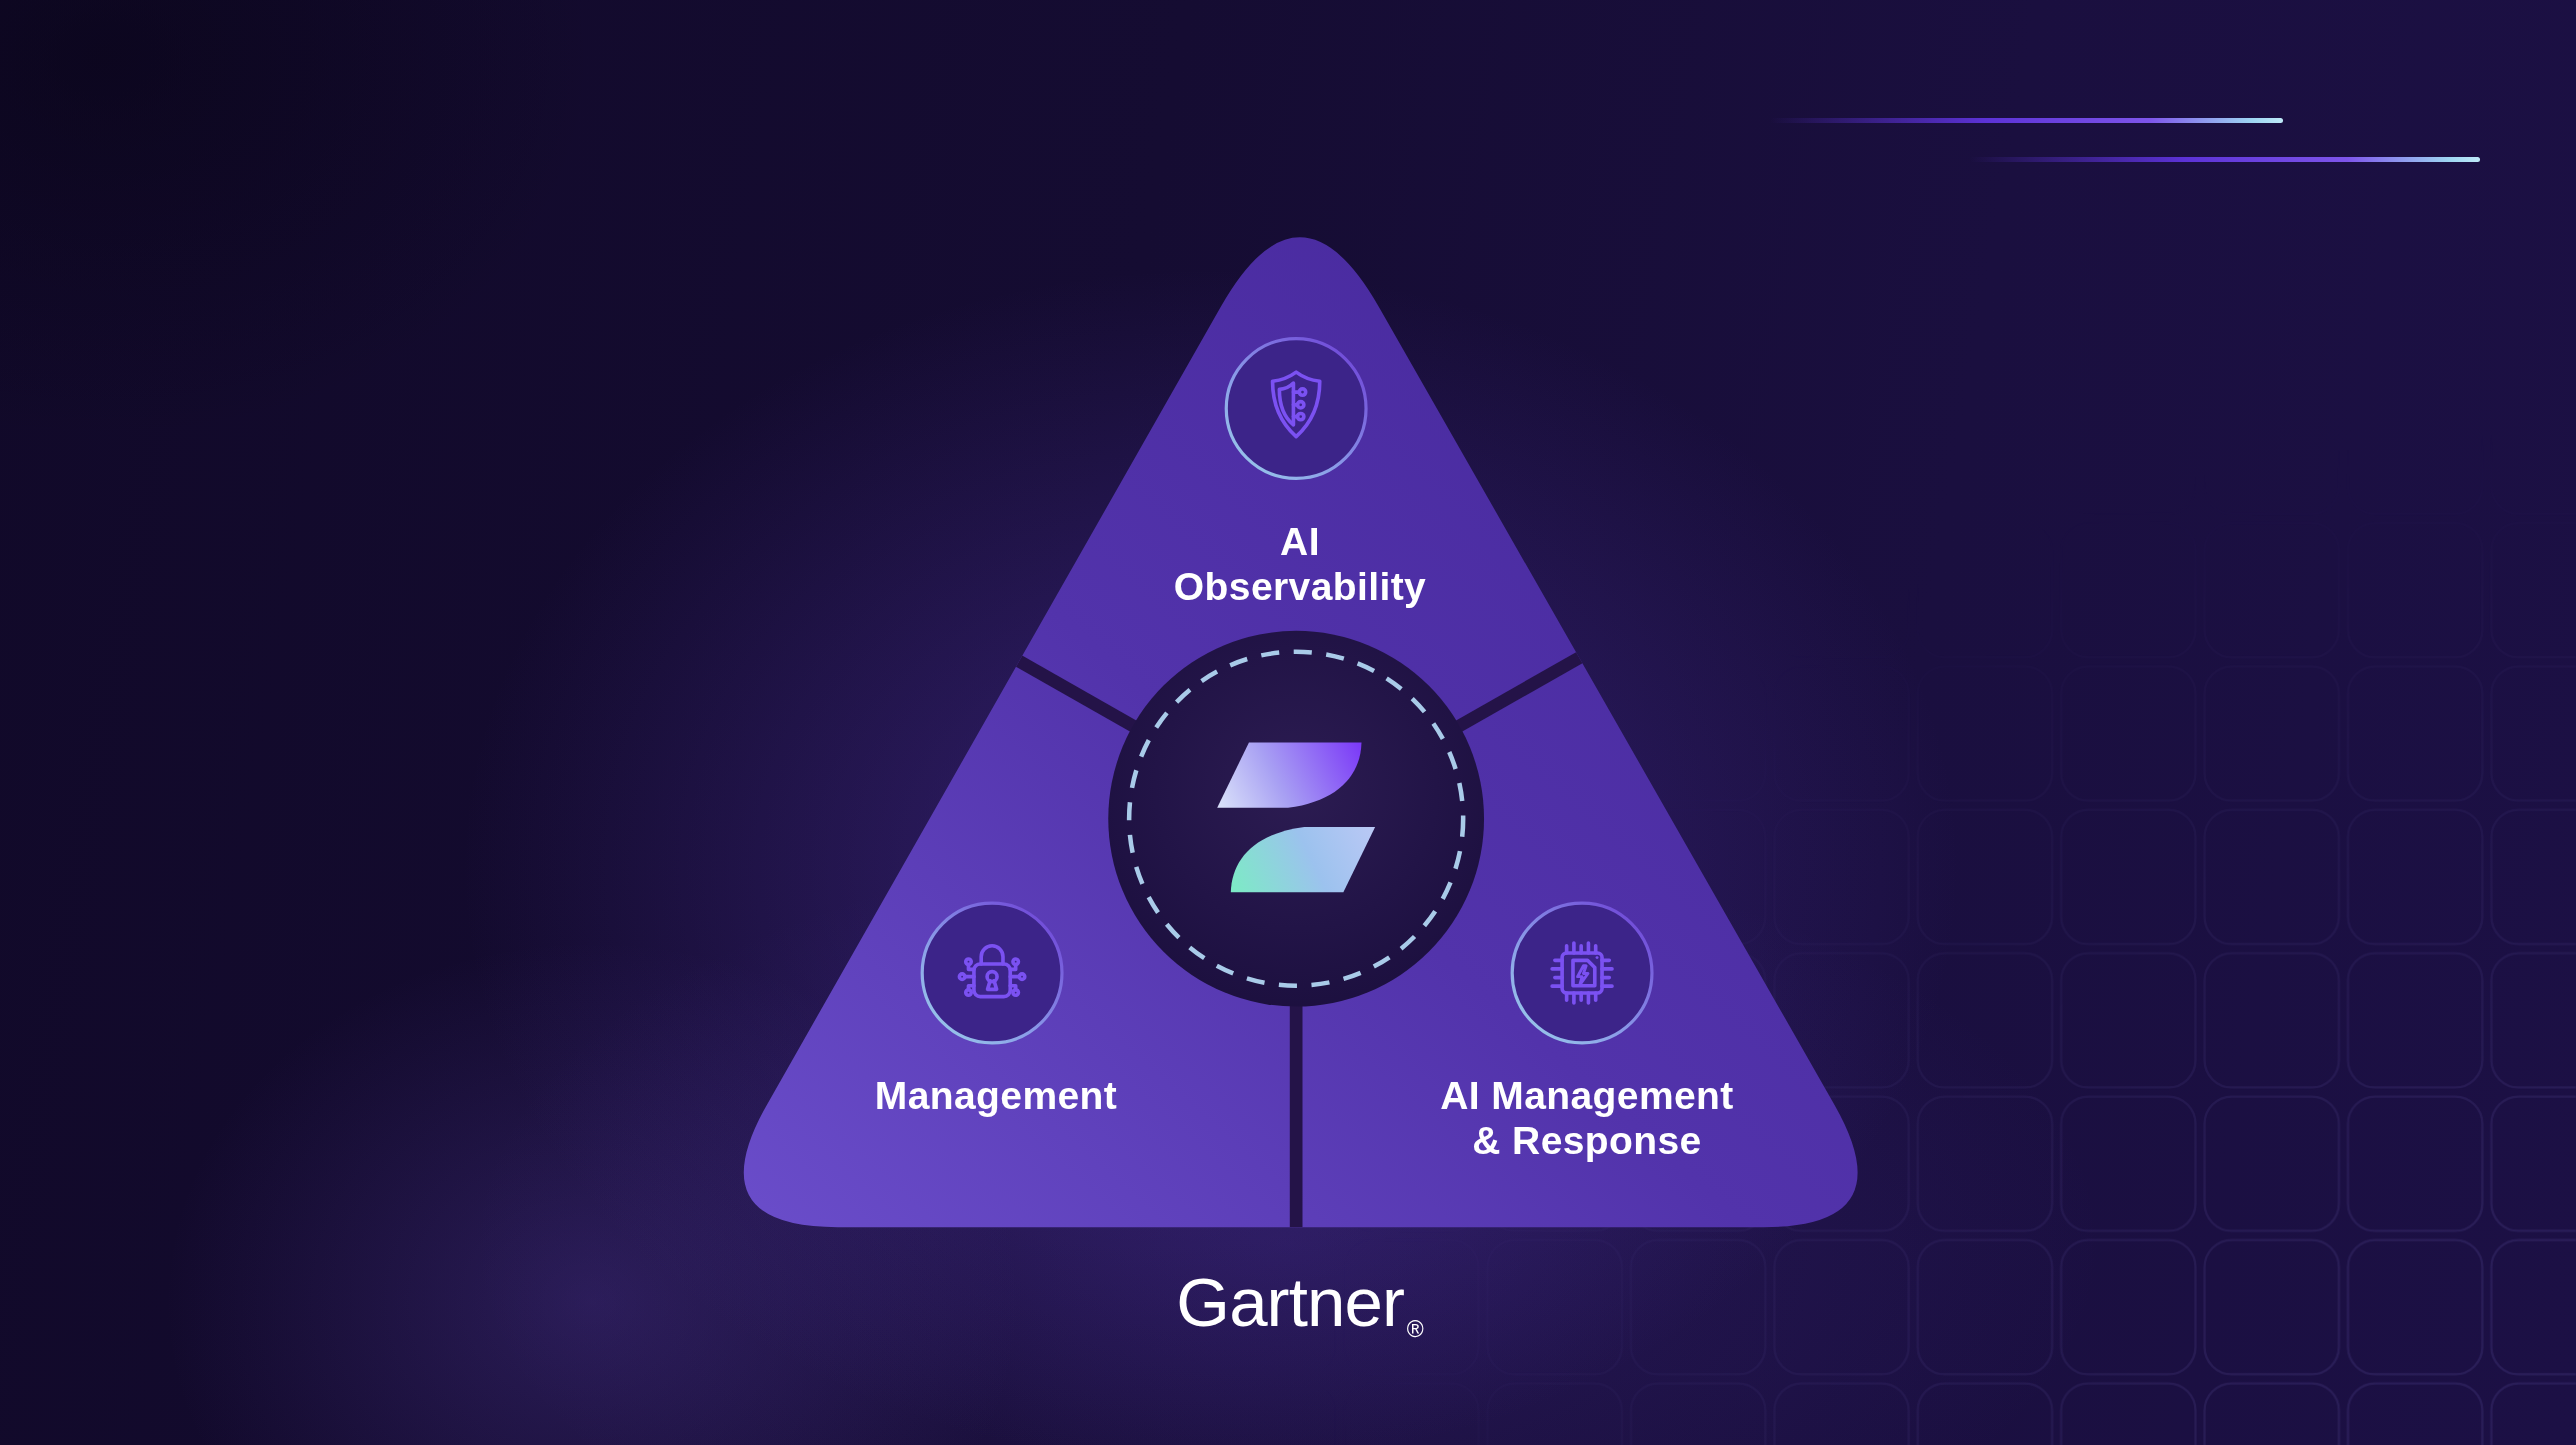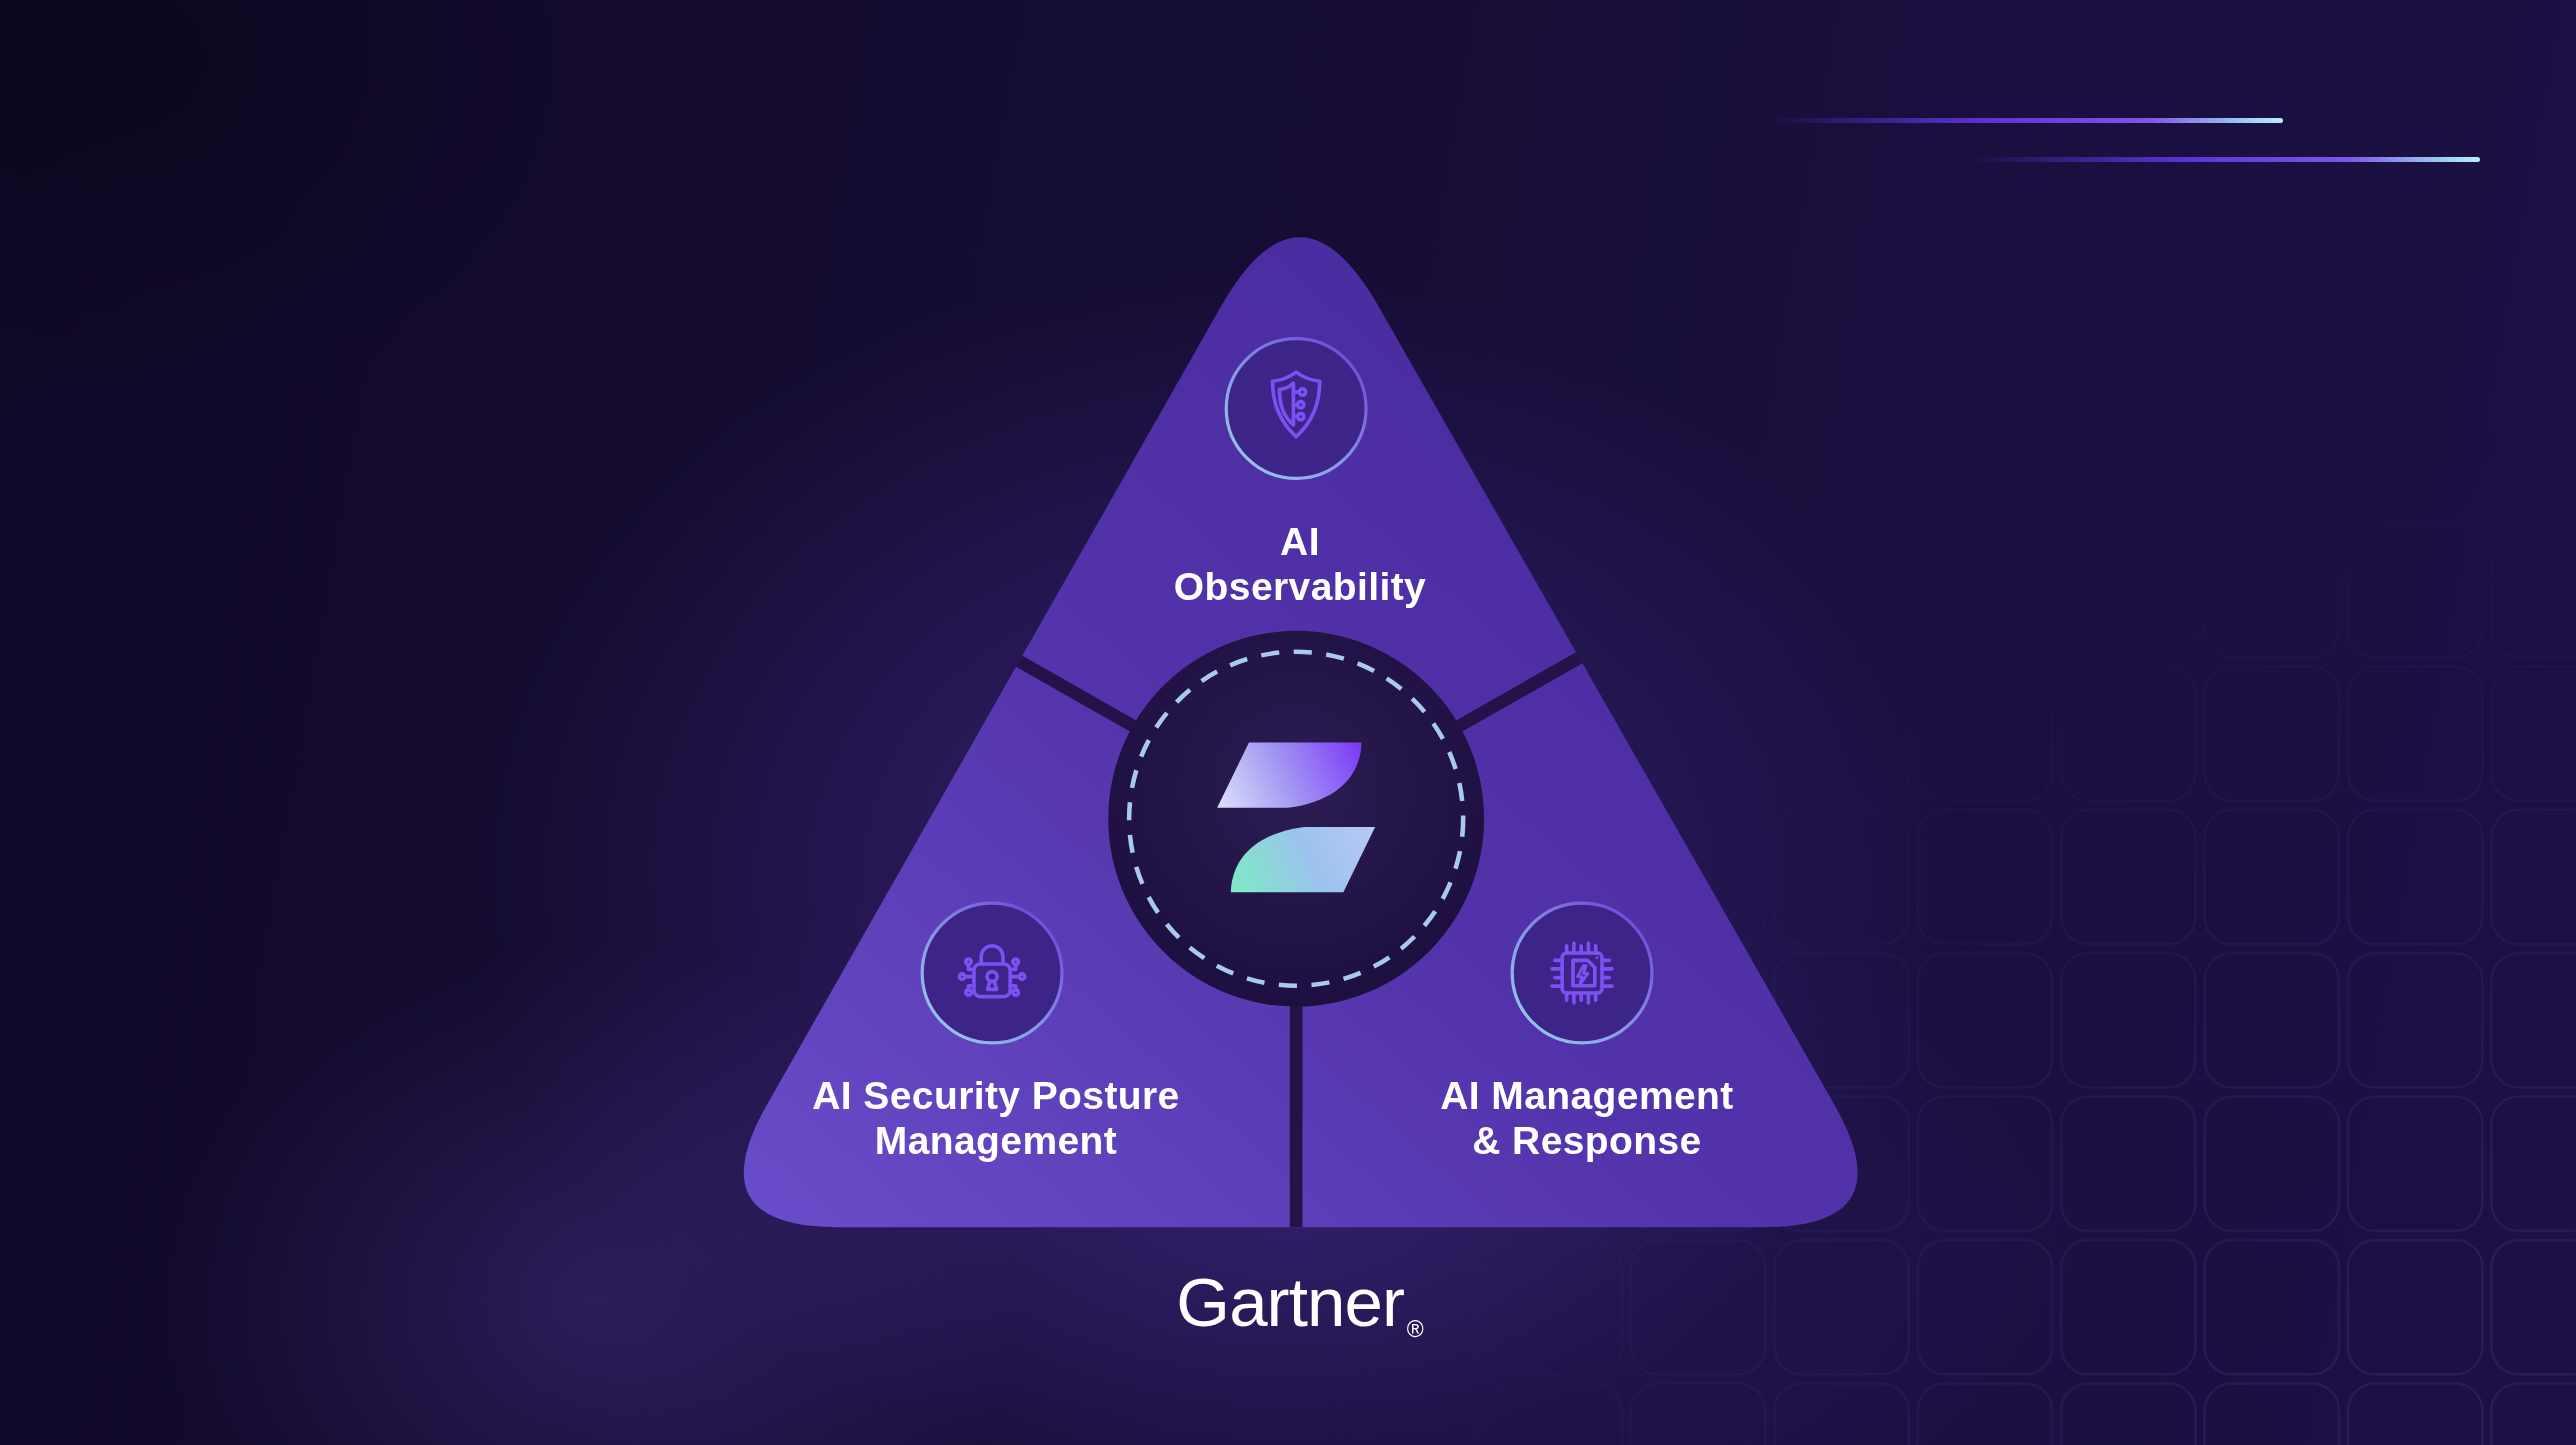--- a/index.html
+++ b/index.html
@@ -155,21 +155,20 @@
       <circle cx="64.5" cy="31" r="1.6" fill="#7b51f2" stroke="none"></circle>
     </g>
   </g>
 </svg>
 
 <div class="label label-observability">
   <div>AI</div>
   <div>Observability</div>
 </div>
 <div class="label label-security">
-  <div>AI Security Posture</div>
   <div>Management</div>
 </div>
 <div class="label label-detection">
   <div>AI Management</div>
   <div>&amp; Response</div>
 </div>
 
 <div class="gartner"><span>Gartner</span><span class="reg">®</span></div>
 
 

